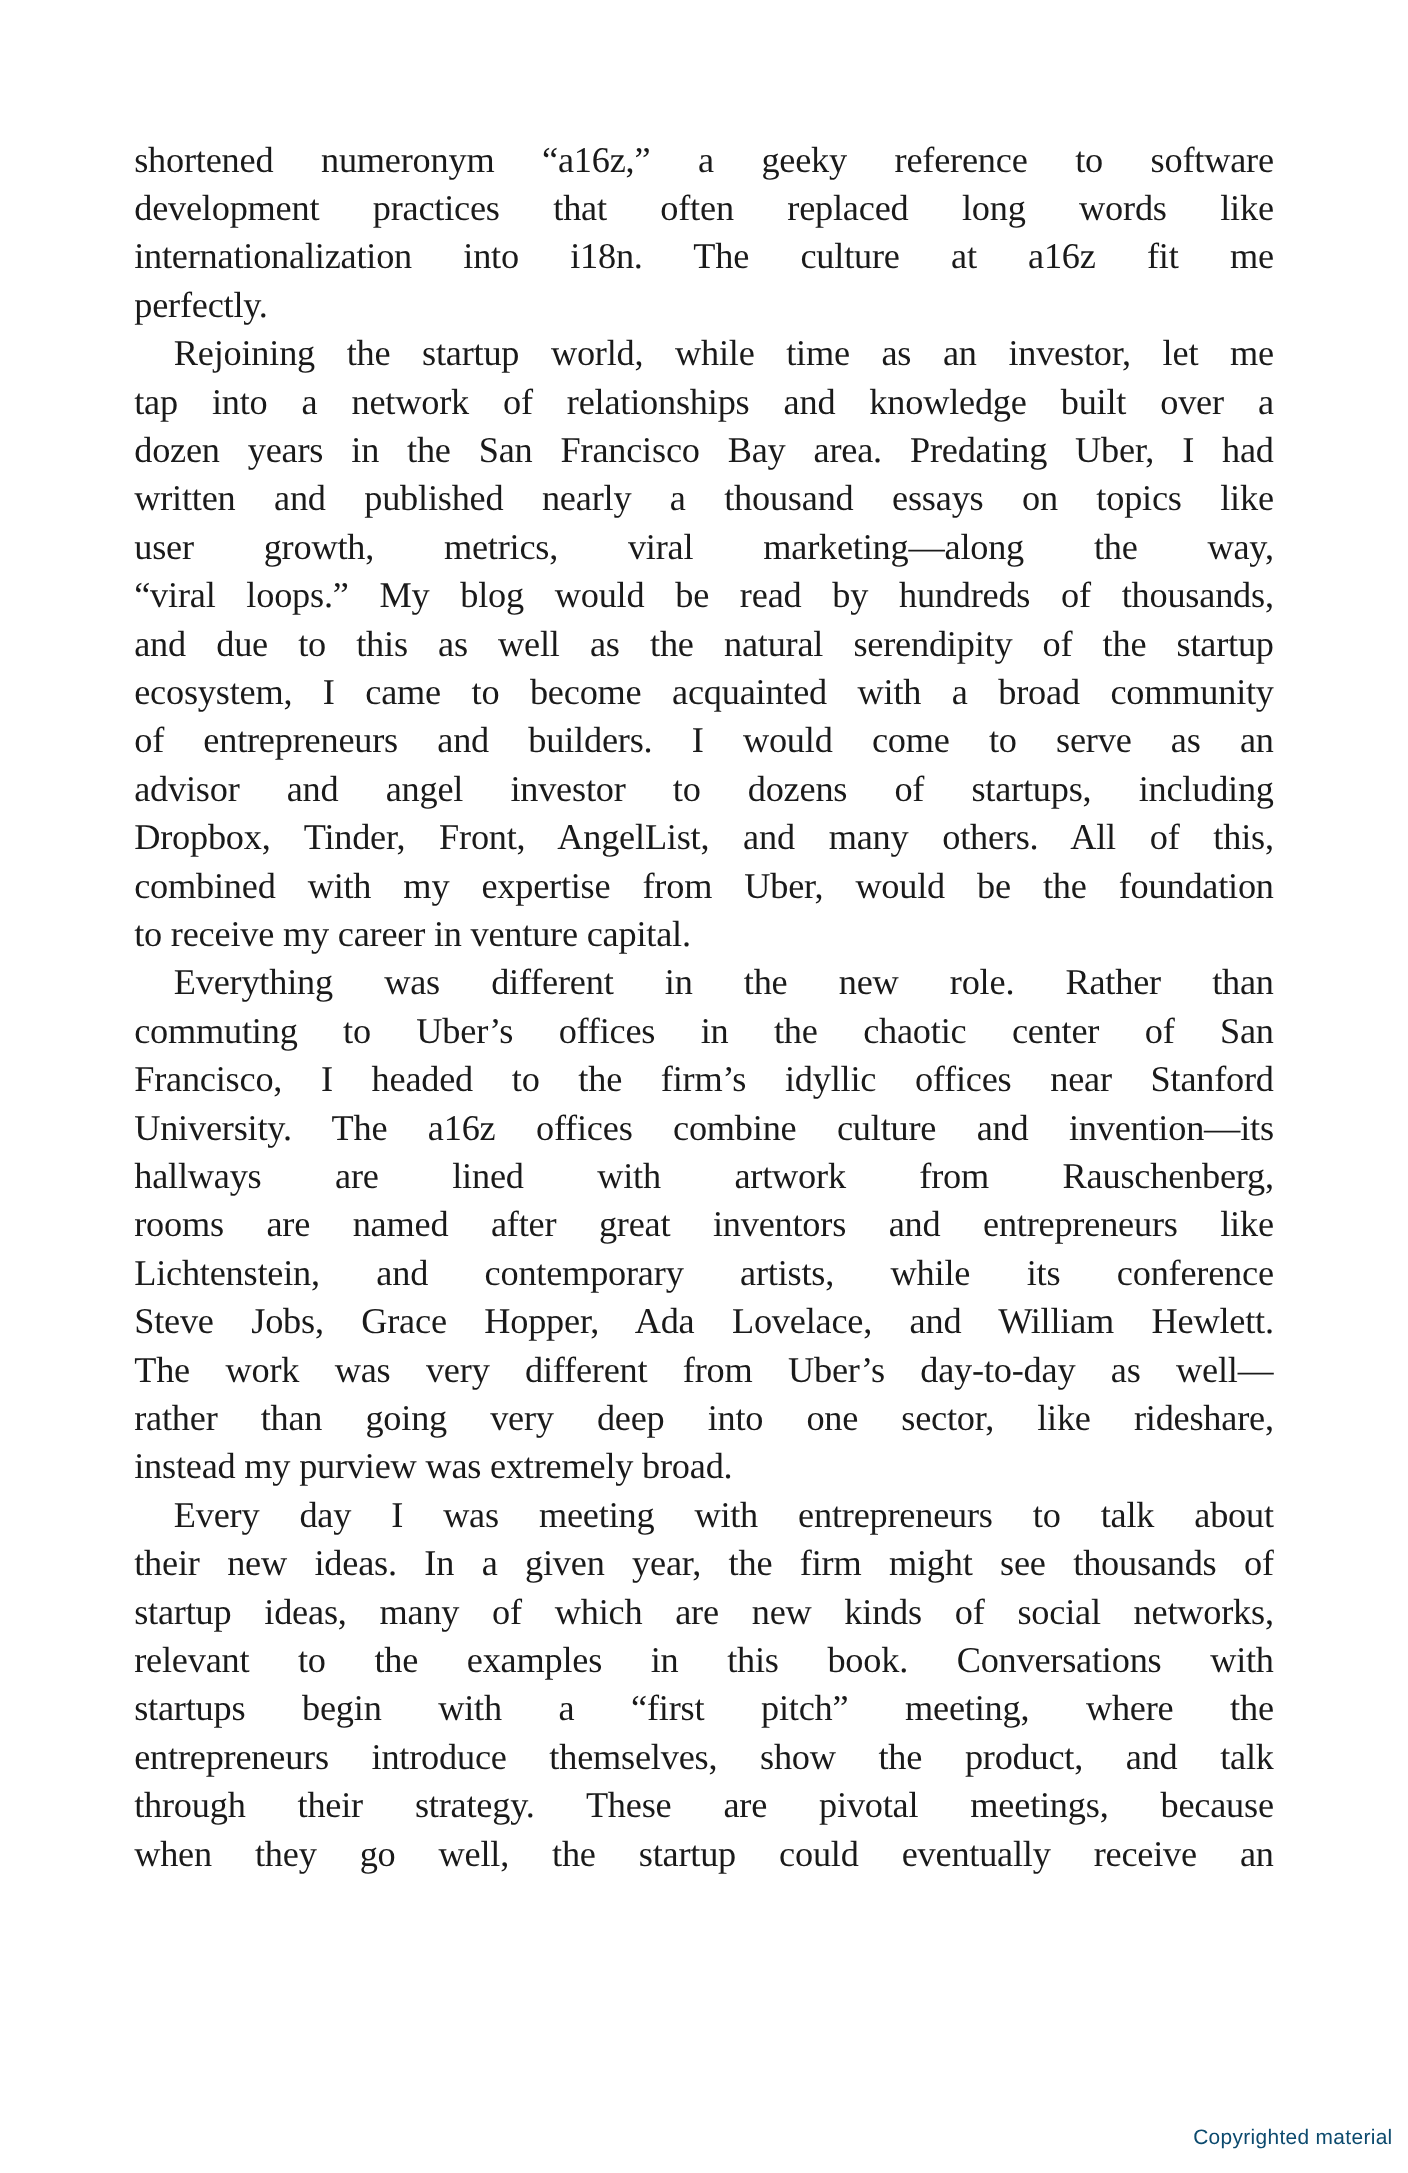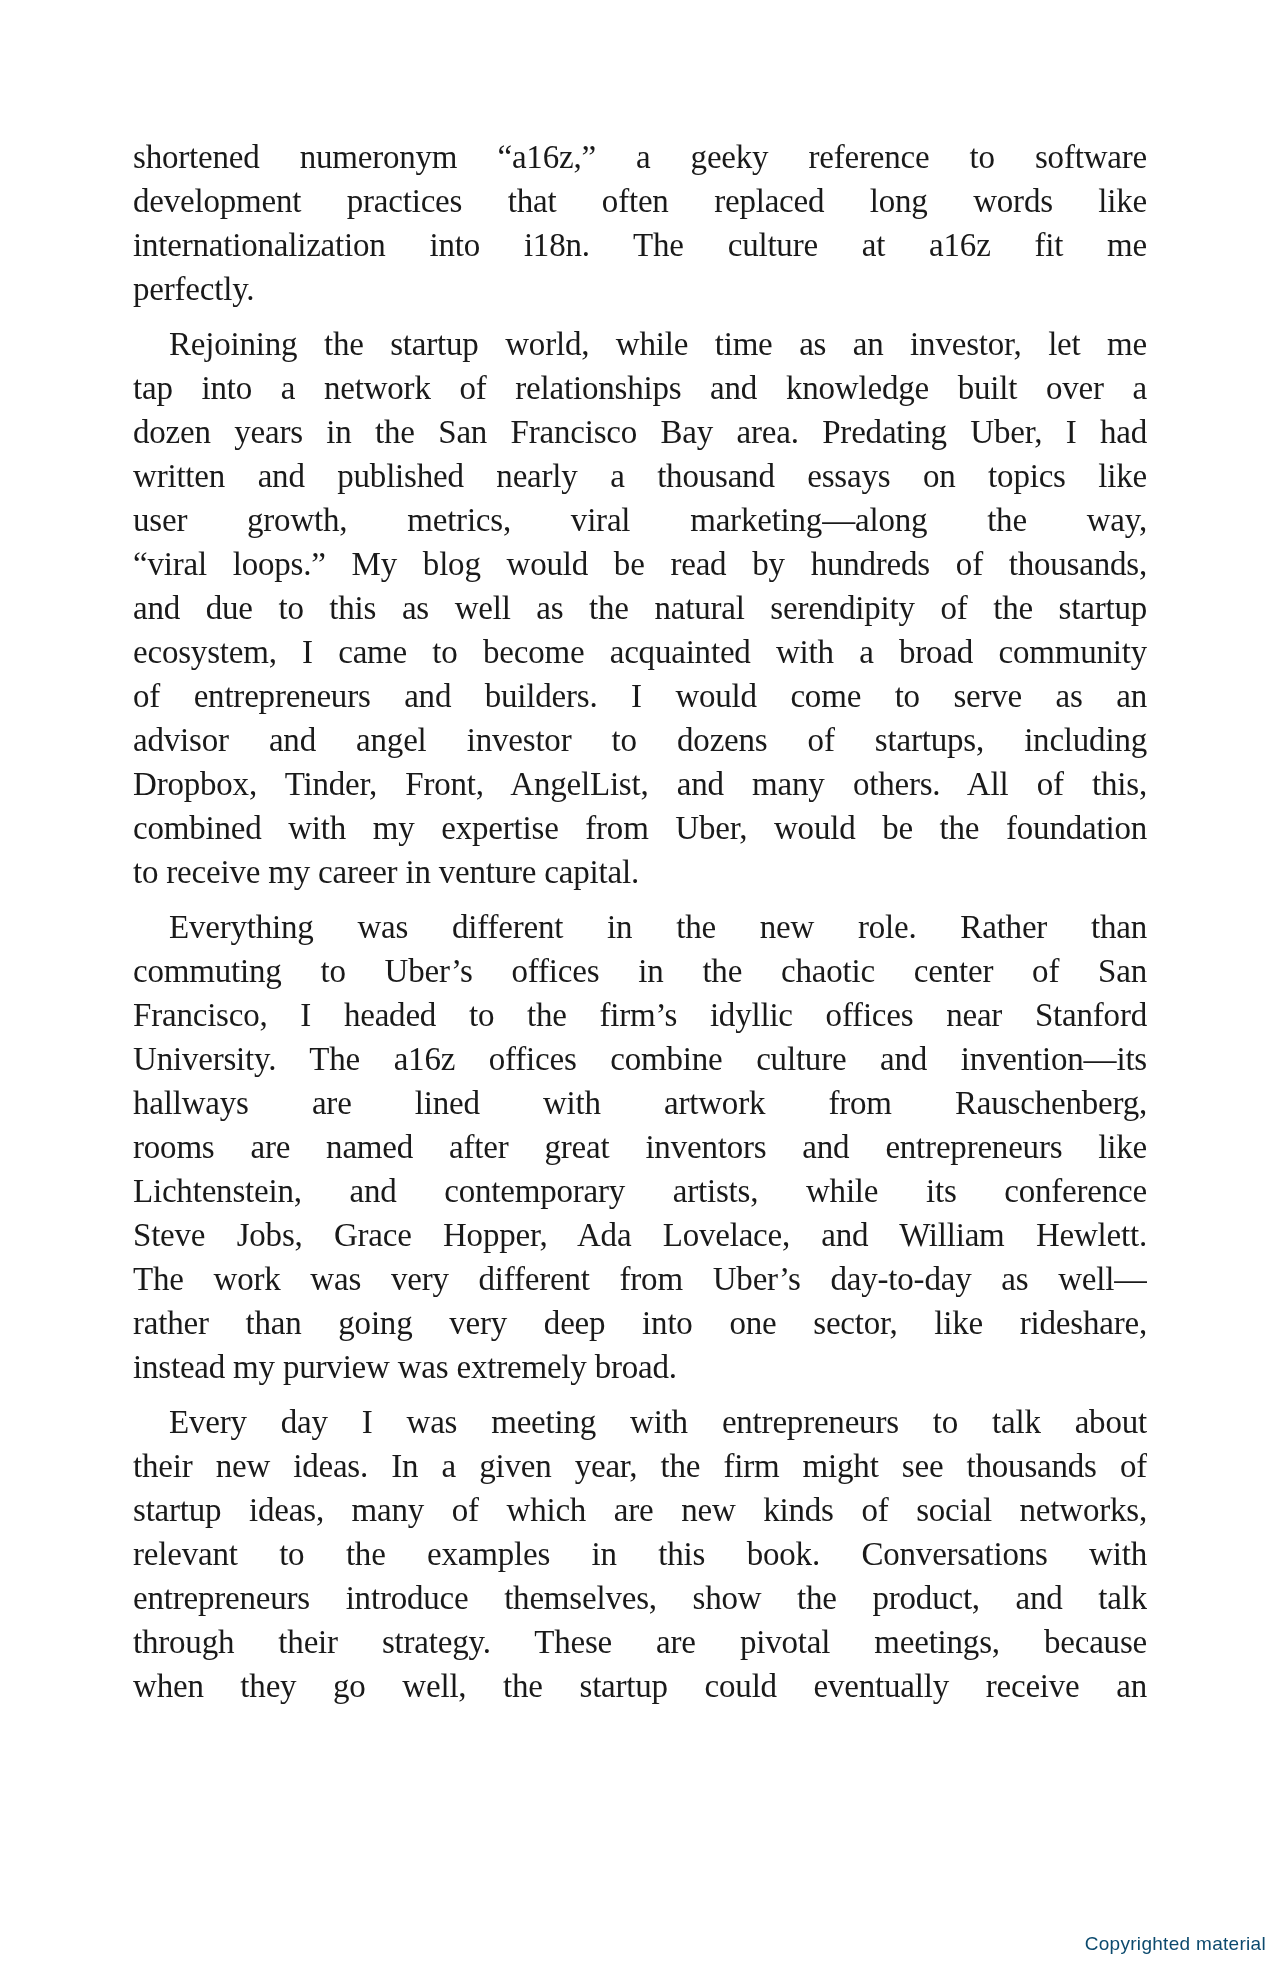--- a/index.html
+++ b/index.html
@@ -20,21 +20,21 @@
   .text-block {
     position: absolute;
     left: 122px;
     top: 124px;
     width: 1036px;
     font-size: 33px;
     line-height: 44px;
     letter-spacing: -0.2px;
   }
   .paragraph {
-    margin: 11px;
+    margin: 0;
     padding: 0;
   }
   .line {
     height: 44px;
     overflow: hidden;
     text-align: justify;
     text-align-last: justify;
   }
   .line.indent {
     text-indent: 36px;
@@ -89,19 +89,20 @@
         <div class="line">Steve Jobs, Grace Hopper, Ada Lovelace, and William Hewlett.</div>
         <div class="line">The work was very different from Uber’s day-to-day as well—</div>
         <div class="line">rather than going very deep into one sector, like rideshare,</div>
         <div class="line endline">instead my purview was extremely broad.</div>
       </div>
       <div class="paragraph">
         <div class="line indent">Every day I was meeting with entrepreneurs to talk about</div>
         <div class="line">their new ideas. In a given year, the firm might see thousands of</div>
         <div class="line">startup ideas, many of which are new kinds of social networks,</div>
         <div class="line">relevant to the examples in this book. Conversations with</div>
+        <div class="line">startups begin with a “first pitch” meeting, where the</div>
         <div class="line">entrepreneurs introduce themselves, show the product, and talk</div>
         <div class="line">through their strategy. These are pivotal meetings, because</div>
         <div class="line">when they go well, the startup could eventually receive an</div>
       </div>
     </div>
   <div class="watermark">Copyrighted material</div>
 </div>
 
 </body></html>

